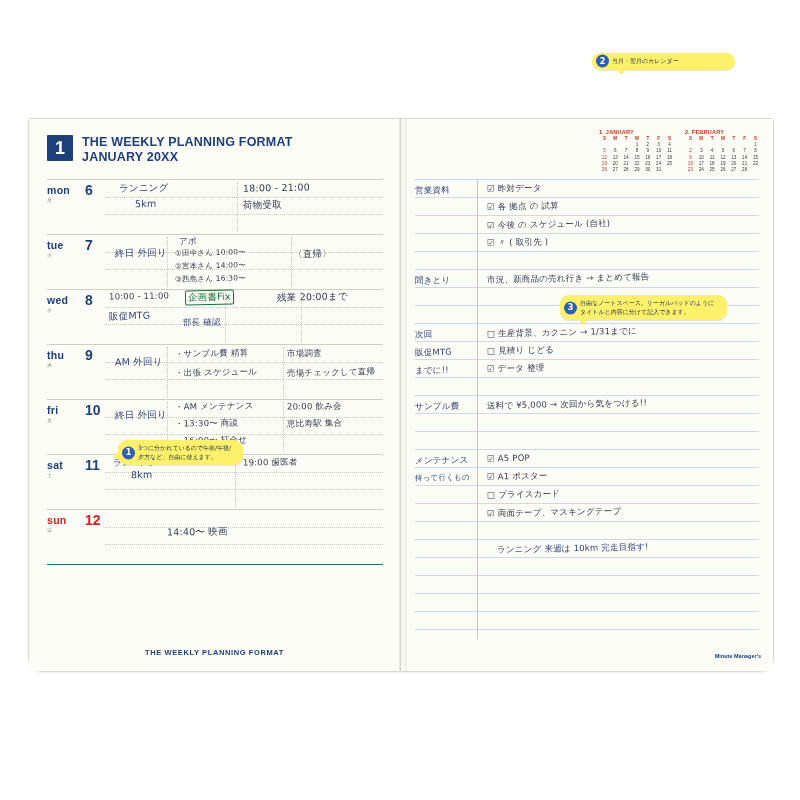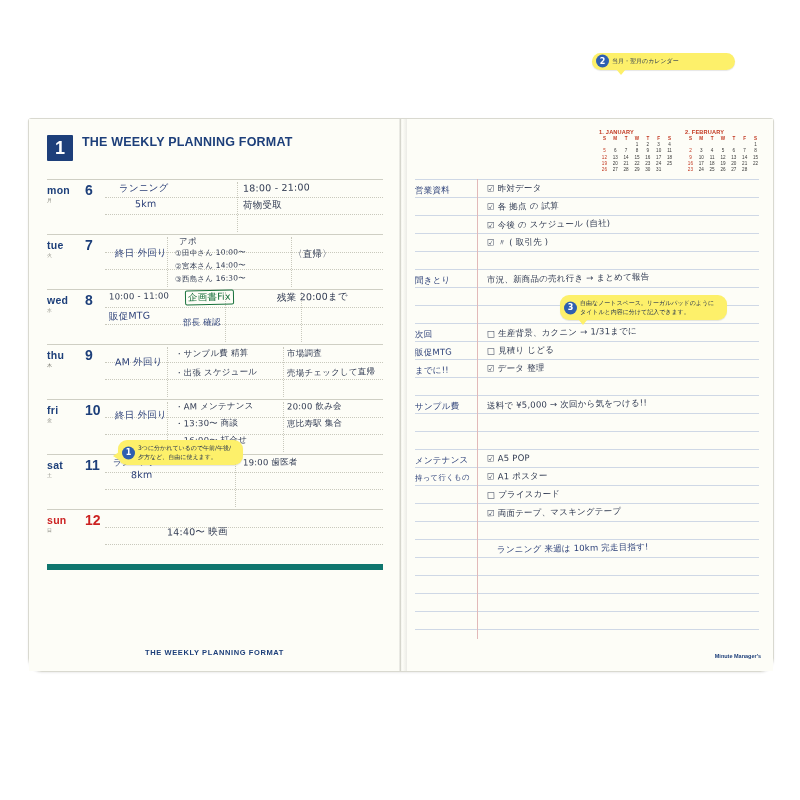--- a/index.html
+++ b/index.html
@@ -97,21 +97,21 @@
     left: 18px;
     top: 60px;
     width: 336px;
   }
   .day-row {
     position: relative;
     height: 54px;
     border-top: 1px solid #cfcfc4;
   }
   .day-row:last-child {
-    border-bottom: 6px solid #0f766e;
+    border-bottom: 1px solid #0f766e;
   }
   .day-head {
     position: absolute;
     left: 0;
     top: 4px;
     width: 58px;
   }
   .dow {
     font-size: 10.5px;
     font-weight: bold;
@@ -315,20 +315,21 @@
 
 <div class="page-wrap">
   <div class="spread">
 
     <div class="page left">
 
       <div class="l-header">
         <div class="month-badge">1</div>
         <div class="l-title">
           <div class="t1">THE WEEKLY PLANNING FORMAT</div>
+          <div class="t2">JANUARY  20XX</div>
         </div>
       </div>
 
       <div class="days">
 
         <div class="day-row">
           <div class="day-head">
             <div class="dow">mon</div>
             <div class="jp-sub">月</div>
             <div class="dnum">6</div>

